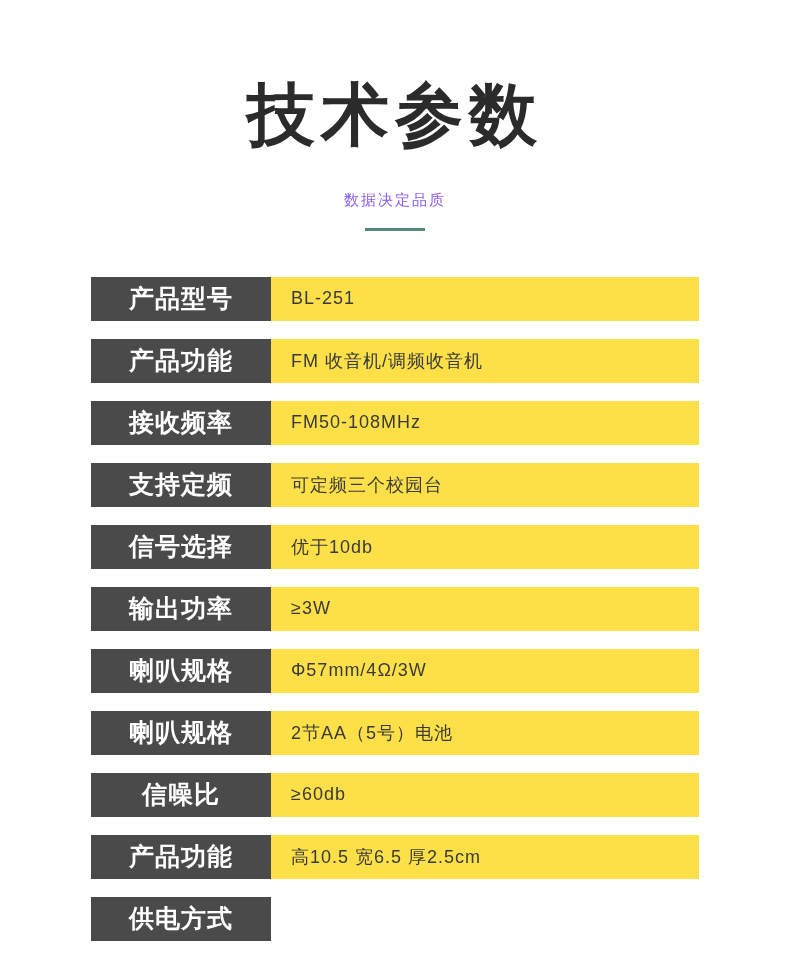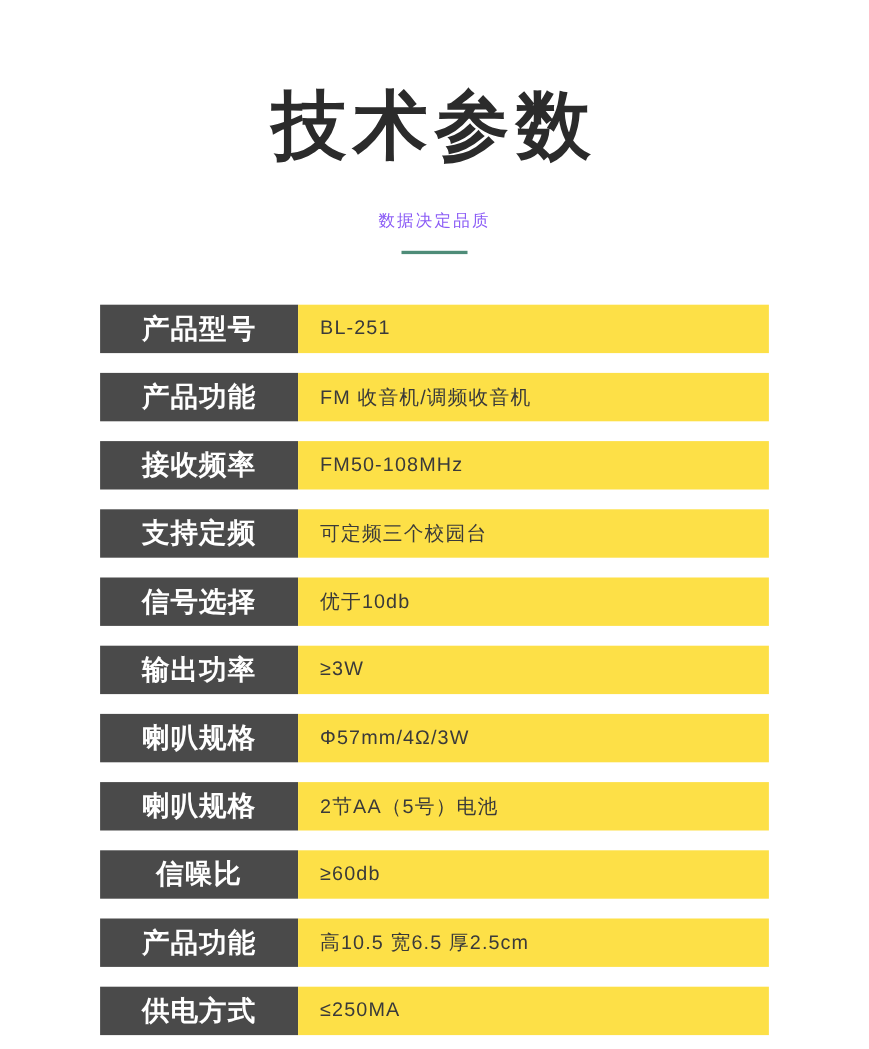--- a/index.html
+++ b/index.html
@@ -138,17 +138,16 @@
       <div class="spec-value">≥60db</div>
     </div>
 
     <div class="spec-row">
       <div class="spec-label">产品功能</div>
       <div class="spec-value">高10.5 宽6.5  厚2.5cm</div>
     </div>
 
     <div class="spec-row">
       <div class="spec-label">供电方式</div>
-      <div class="spec-value">≤250MA</div>
     </div>
 
   </div>
 </div>
 
 </body></html>

